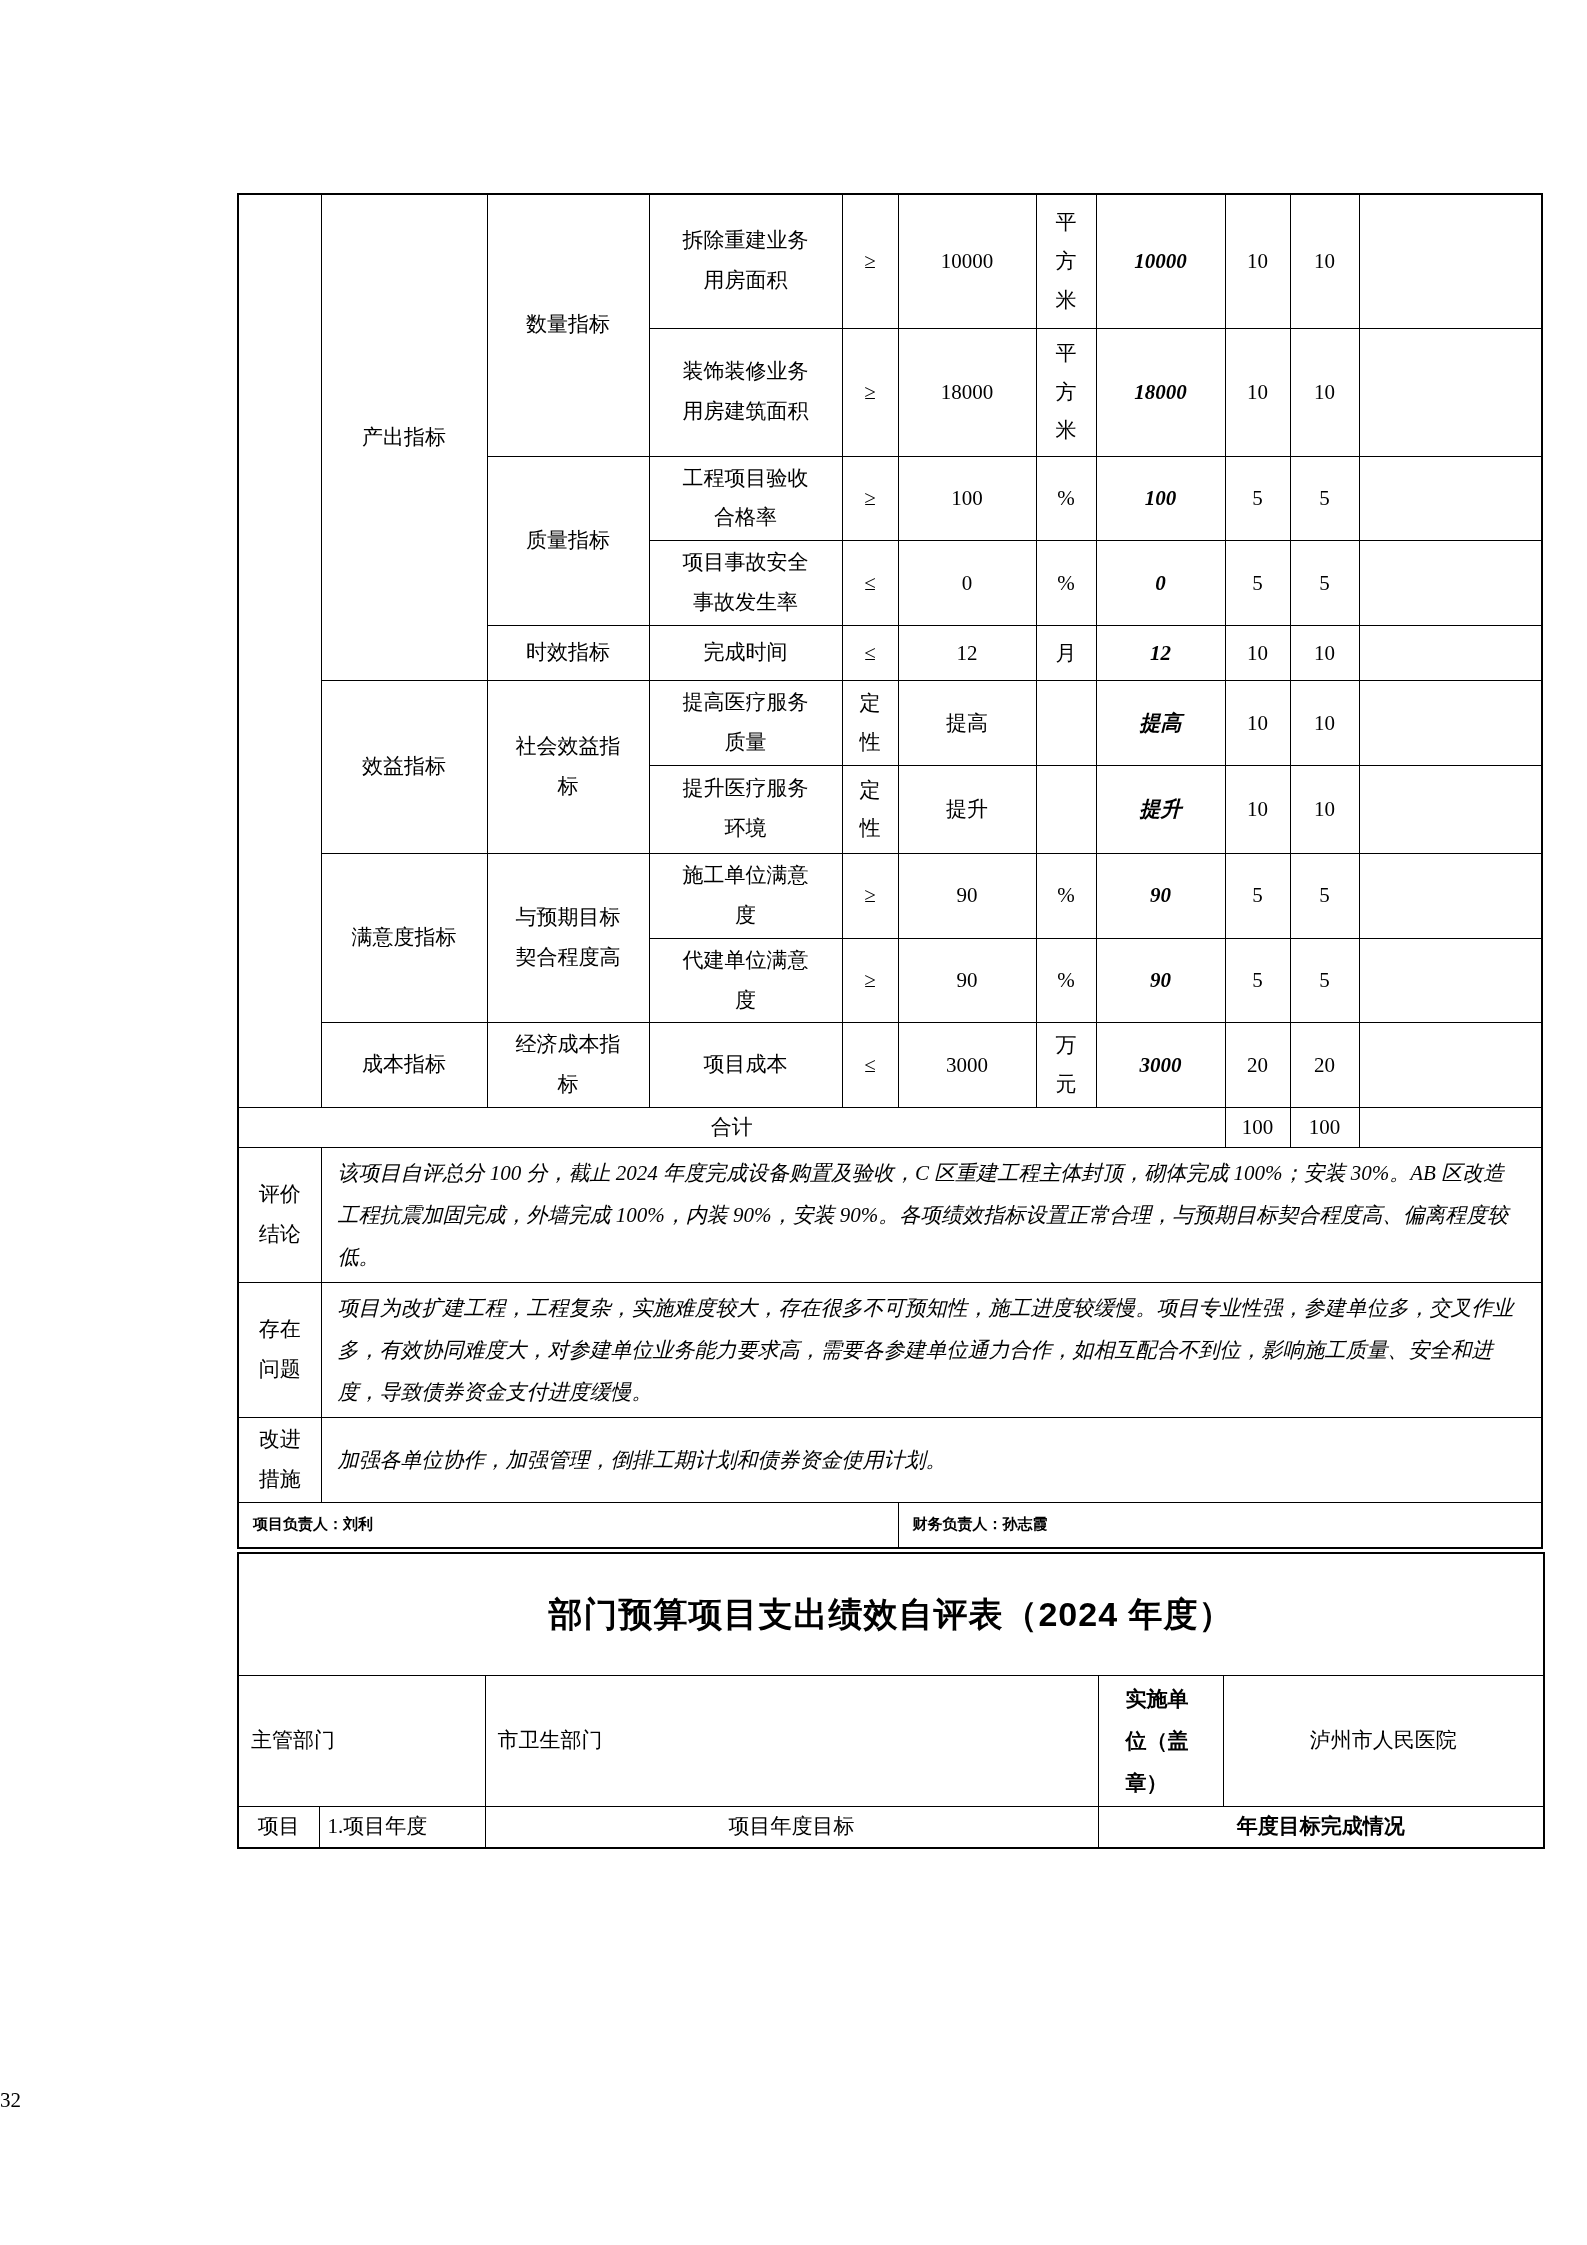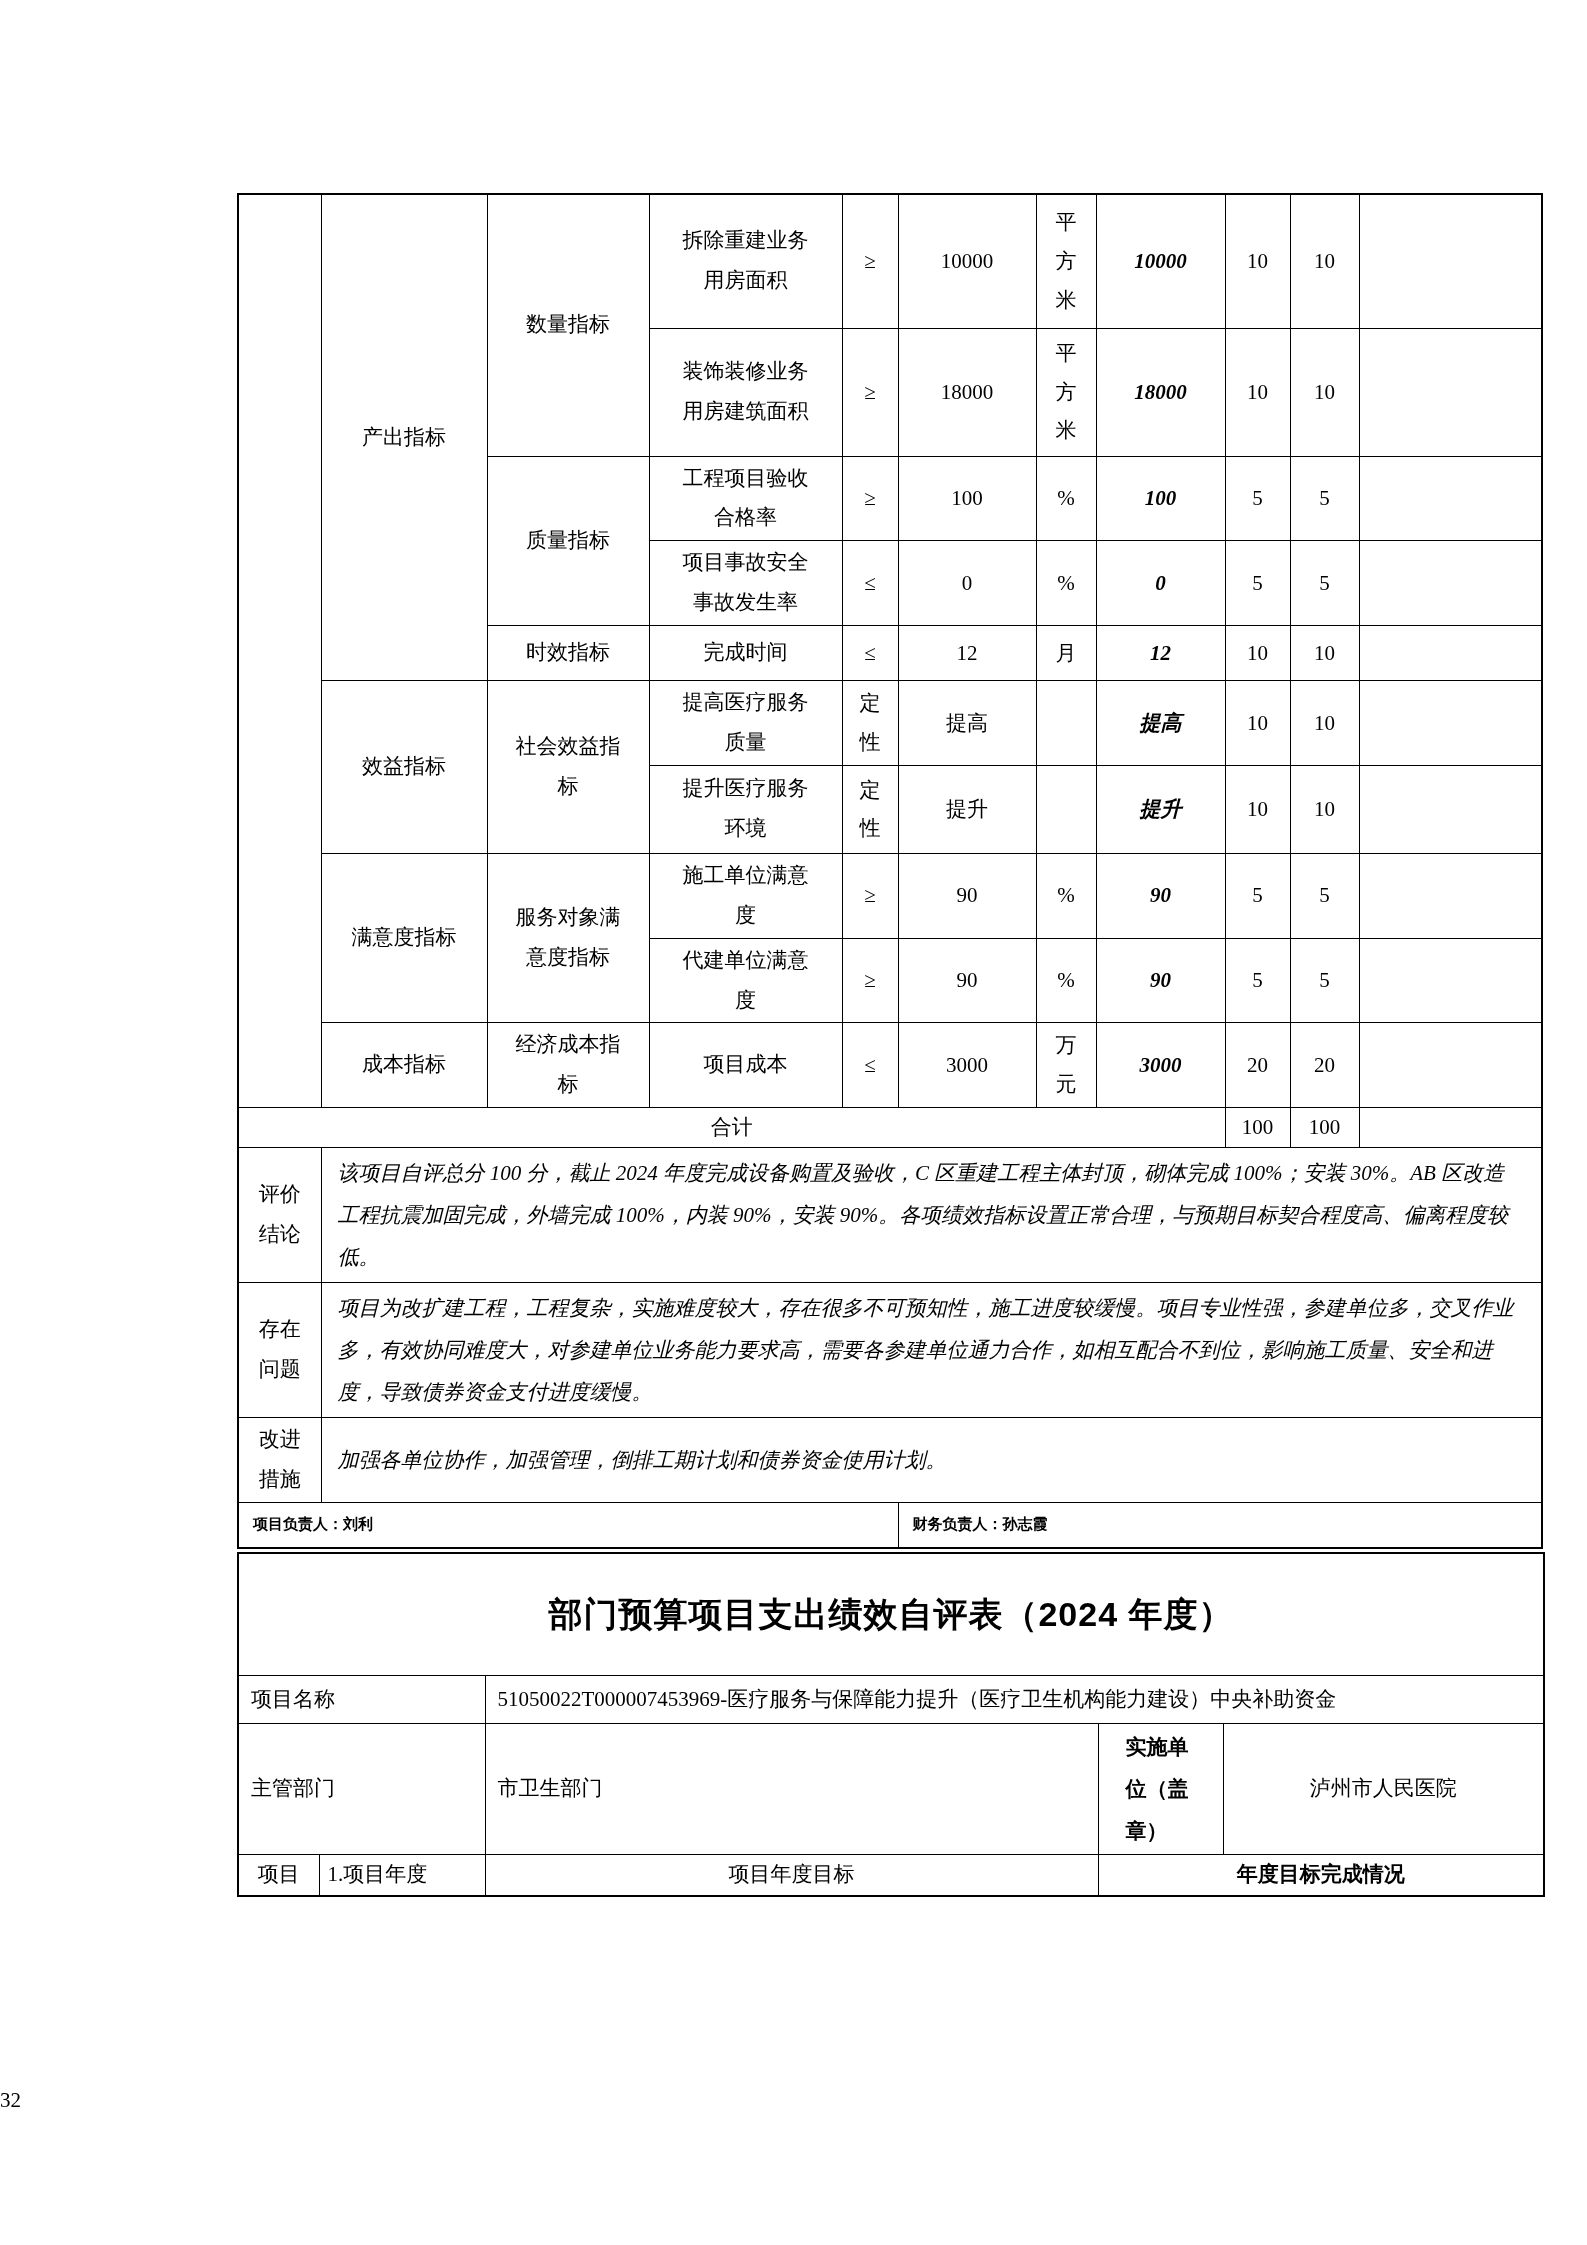--- a/index.html
+++ b/index.html
@@ -127,21 +127,21 @@
       <td>提升</td>
       <td><span class="stack"></span></td>
       <td class="it">提升</td>
       <td>10</td>
       <td>10</td>
       <td></td>
     </tr>
 
     <tr style="height:84px">
       <td rowspan="2"><span class="catwrap">满意度指标</span></td>
-      <td rowspan="2"><span class="subwrap">服务对象满意度指标</span></td>
+      <td rowspan="2"><span class="subwrap">与预期目标契合程度高</span></td>
       <td><span class="namewrap">施工单位满意度</span></td>
       <td><span class="stack">≥</span></td>
       <td>90</td>
       <td><span class="stack">%</span></td>
       <td class="it">90</td>
       <td>5</td>
       <td>5</td>
       <td></td>
     </tr>
 
@@ -205,24 +205,20 @@
         <col style="width:613px">
       <col style="width:125px">
         <col style="width:321px">
     </colgroup>
 
     <tbody>
         <tr style="height:122px">
       <td colspan="5" class="title2" style="border-bottom:1px solid #000;">部门预算项目支出绩效自评表（2024 年度）</td>
     </tr>
 
-    <tr style="height:48px">
-      <td colspan="2" class="left">项目名称</td>
-      <td colspan="3" class="left">51050022T000007453969-医疗服务与保障能力提升（医疗卫生机构能力建设）中央补助资金</td>
-    </tr>
 
     <tr style="height:121px">
       <td colspan="2" class="left">主管部门</td>
       <td class="left">市卫生部门</td>
       <td class="bold"><span class="implwrap">实施单位（盖章）</span></td>
       <td>泸州市人民医院</td>
     </tr>
 
     <tr style="height:42px">
       <td>项目</td>

